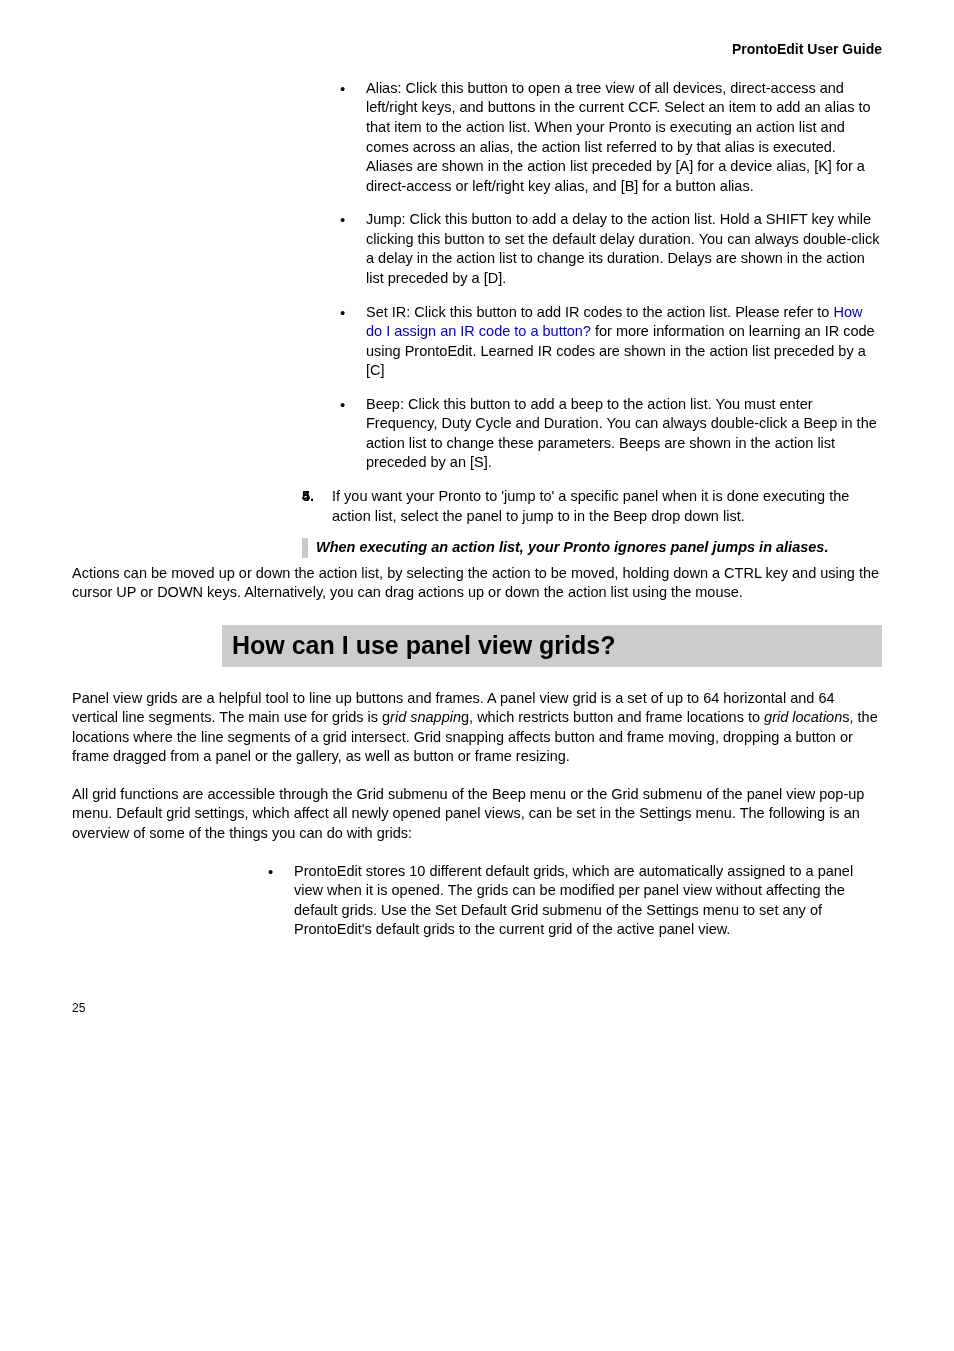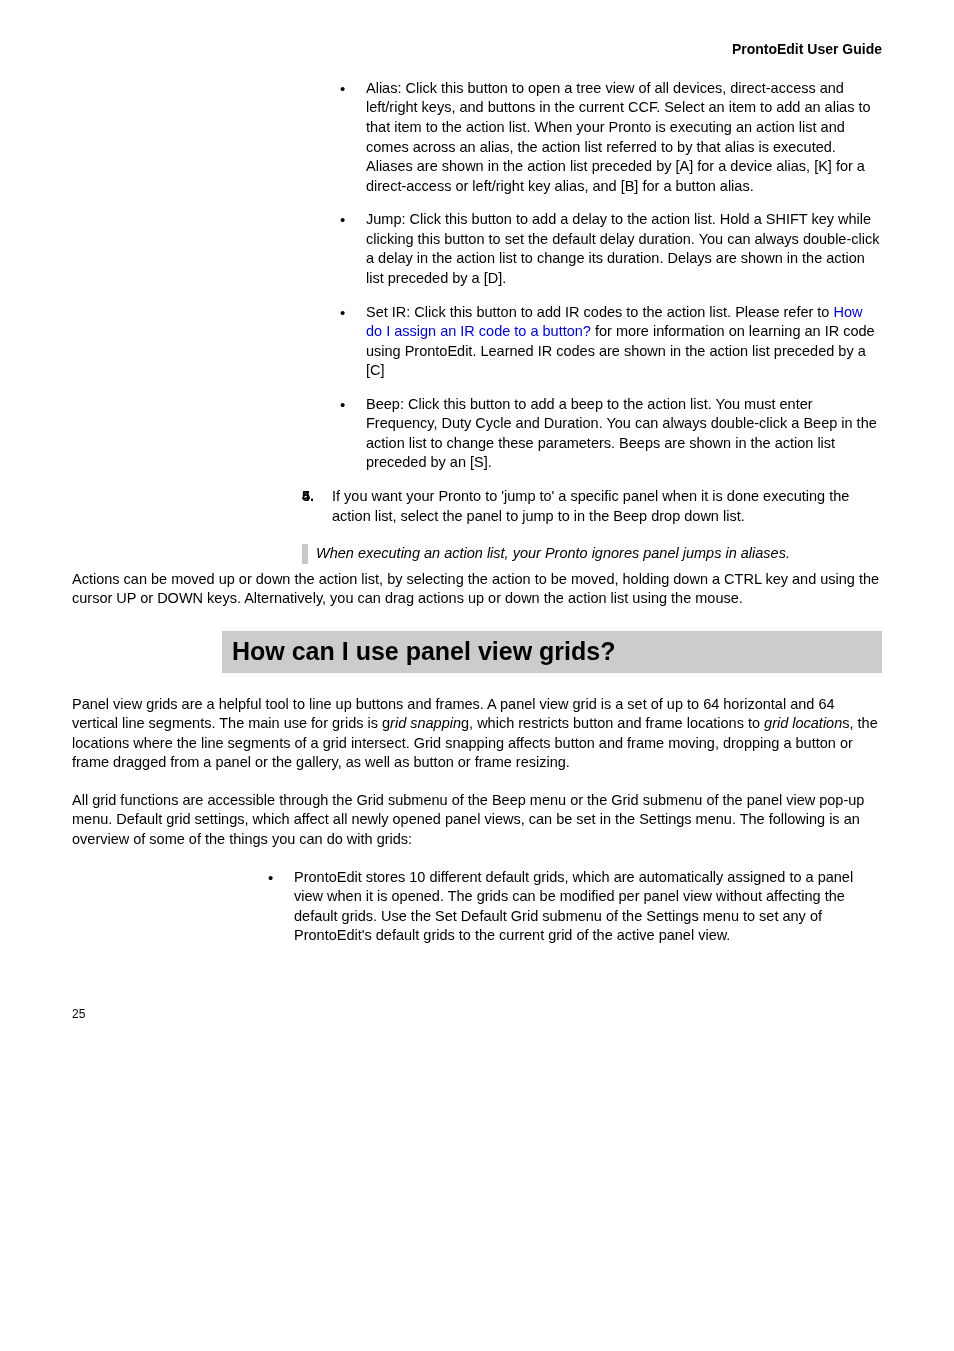--- a/index.html
+++ b/index.html
@@ -51,23 +51,24 @@
     margin-bottom: 12px;
   }
   .num-list > li .num {
     position: absolute;
     left: 0;
     top: 0;
     font-weight: bold;
   }
   .note-wrap {
     margin-left: 230px;
-    margin-top: 18px;
+    margin-top: 12px;
     display: flex;
     align-items: center;
+    font-weight: bold;
   }
   .note-bar {
     width: 6px;
     background: #c8c8c8;
     align-self: stretch;
     margin-right: 8px;
     min-height: 18px;
   }
   .note-text {
     font-style: italic;

